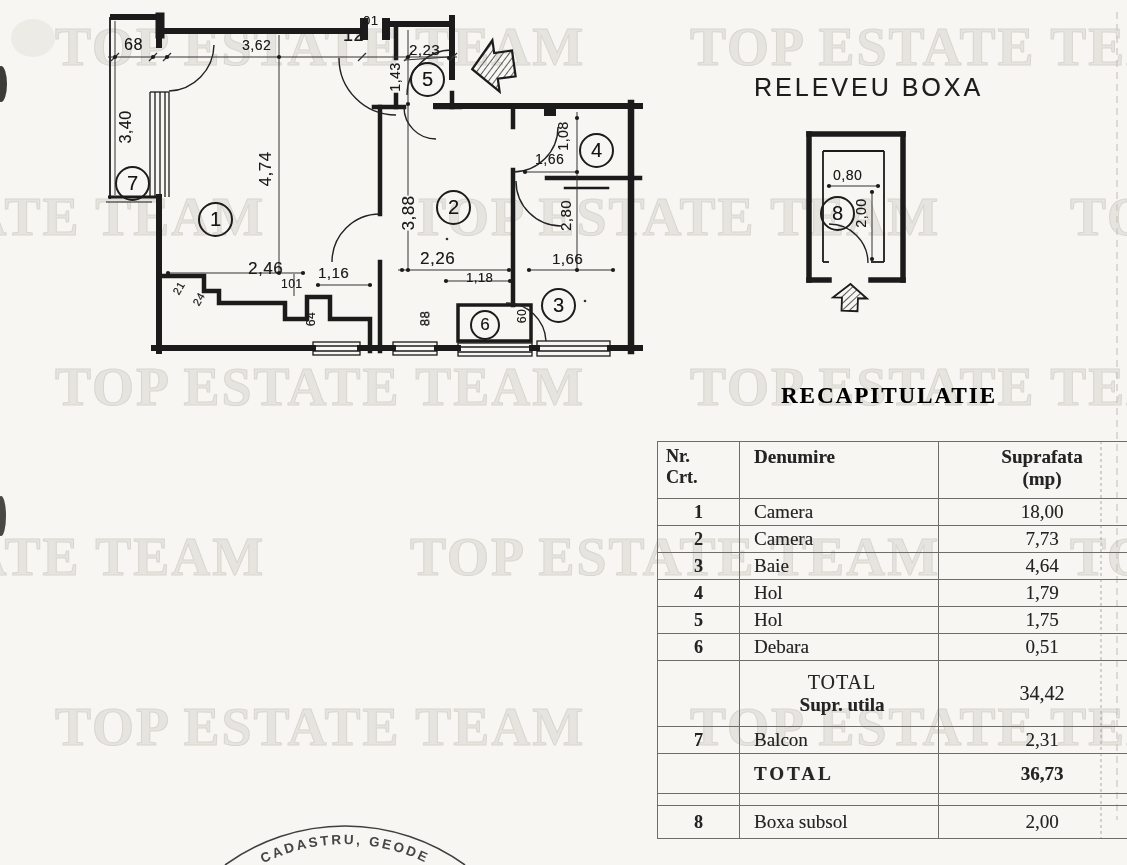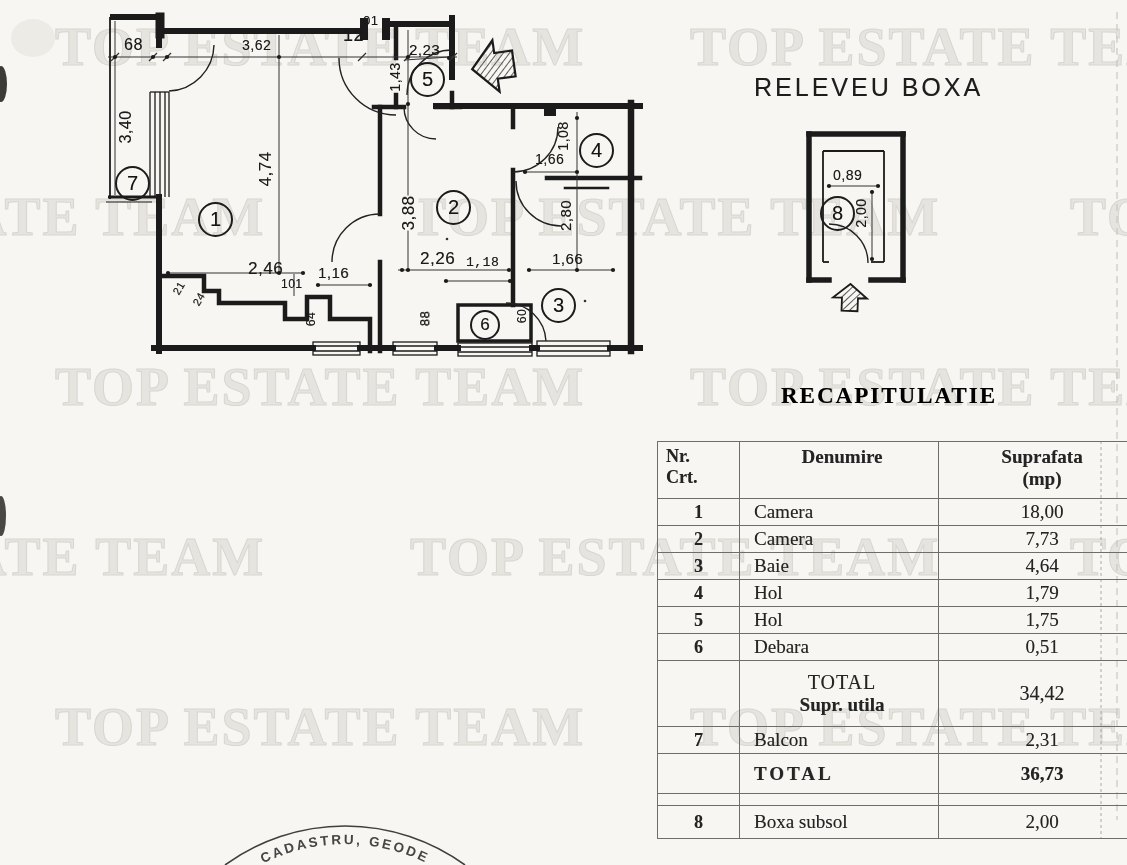--- a/index.html
+++ b/index.html
@@ -280,42 +280,42 @@
   <div class="lbl dim rot" style="left:380px; top:69px; font-size:14px;">1,43</div>
   <div class="lbl dim rot" style="left:109px; top:118px; font-size:16px;">3,40</div>
   <div class="lbl dim rot" style="left:248px; top:159px; font-size:17px;">4,74</div>
   <div class="lbl dim rot" style="left:391px; top:203px; font-size:17px; background:#f7f6f2;">3,88</div>
   <div class="lbl dim rot" style="left:548px; top:128px; font-size:14px;">1,08</div>
   <div class="lbl dim" style="left:535px; top:151px; font-size:14px;">1,66</div>
   <div class="lbl dim rot" style="left:550px; top:207px;">2,80</div>
   <div class="lbl dim" style="left:213px; top:259px; font-size:17px;margin-left:35px;">2,46</div>
   <div class="lbl dim" style="left:318px; top:264px;">1,16</div>
   <div class="lbl dim" style="left:420px; top:249px; font-size:17px;">2,26</div>
-  <div class="lbl dim" style="left:466px; top:255px; font-size:13px;font-family:Liberation Mono, monospace;">1,18</div>
+  <div class="lbl dim" style="left:466px; top:270px; font-size:13px;">1,18</div>
   <div class="lbl dim" style="left:552px; top:250px;">1,66</div>
   <div class="lbl dim" style="left:281px; top:277px; font-size:12px;">101</div>
   <div class="lbl dim" style="left:172px; top:282px; font-size:11px; transform:rotate(-60deg);">21</div>
   <div class="lbl dim" style="left:192px; top:293px; font-size:11px; transform:rotate(-60deg);">24</div>
   <div class="lbl dim rot" style="left:304px; top:312px; font-size:12px;">64</div>
   <div class="lbl dim rot" style="left:417px; top:311px; font-size:13px;">88</div>
   <div class="lbl dim rot" style="left:515px; top:309px; font-size:12px;">60</div>
-  <div class="lbl dim" style="left:833px; top:167px; font-size:14px;">0,89</div>
+  <div class="lbl dim" style="left:833px; top:167px; font-size:14px;">0,80</div>
   <div class="lbl dim rot" style="left:846px; top:205px; font-size:14px;">2,00</div>
 
   <div class="lbl title-boxa">RELEVEU BOXA</div>
   <div class="lbl recap-title">RECAPITULATIE</div>
 
   <table class="recap-table">
     <tbody>
         <tr class="hdr" style="height:57px;">
       <td class="c-nr" style="text-align:left; padding-left:8px;">
         <div>Nr.</div>
         <div>Crt.</div>
       </td>
-      <td class="c-name" style="text-align:center;">
+      <td class="c-name" style="">
         <div>Denumire</div>
       </td>
       <td class="c-area">
         <div>Suprafata</div>
         <div>(mp)</div>
       </td>
     </tr>
     <tr class="row-h">
       <td class="c-nr">1</td>
       <td class="c-name">Camera</td>

